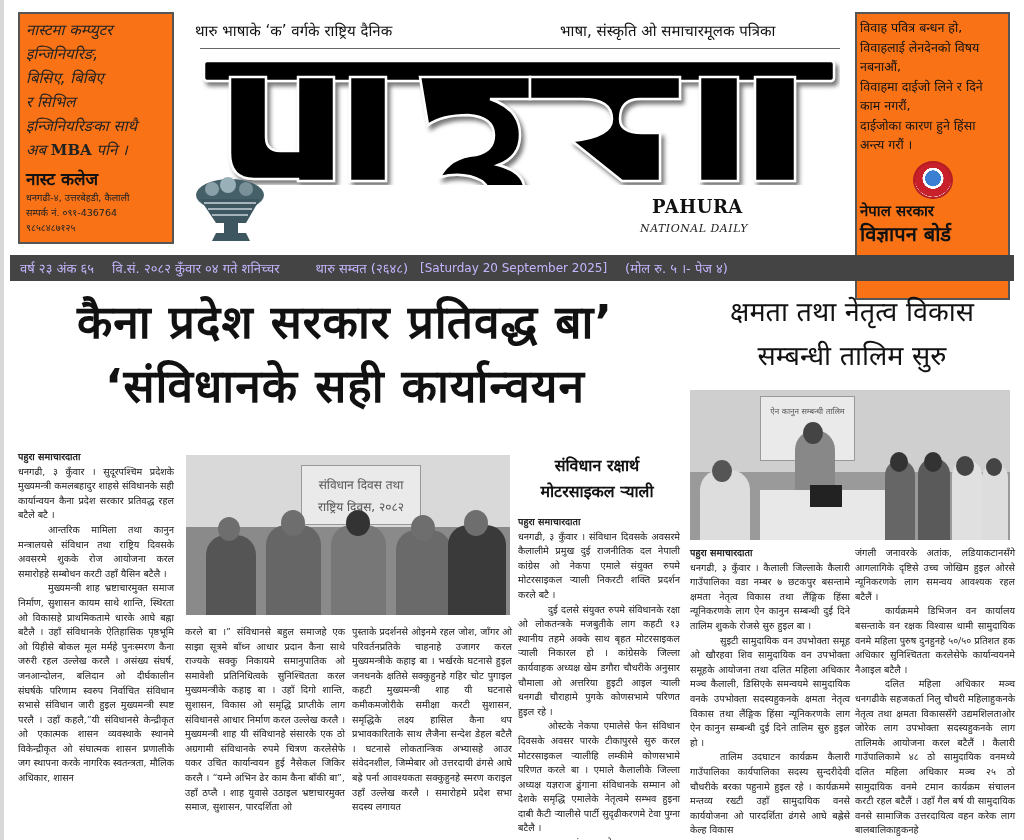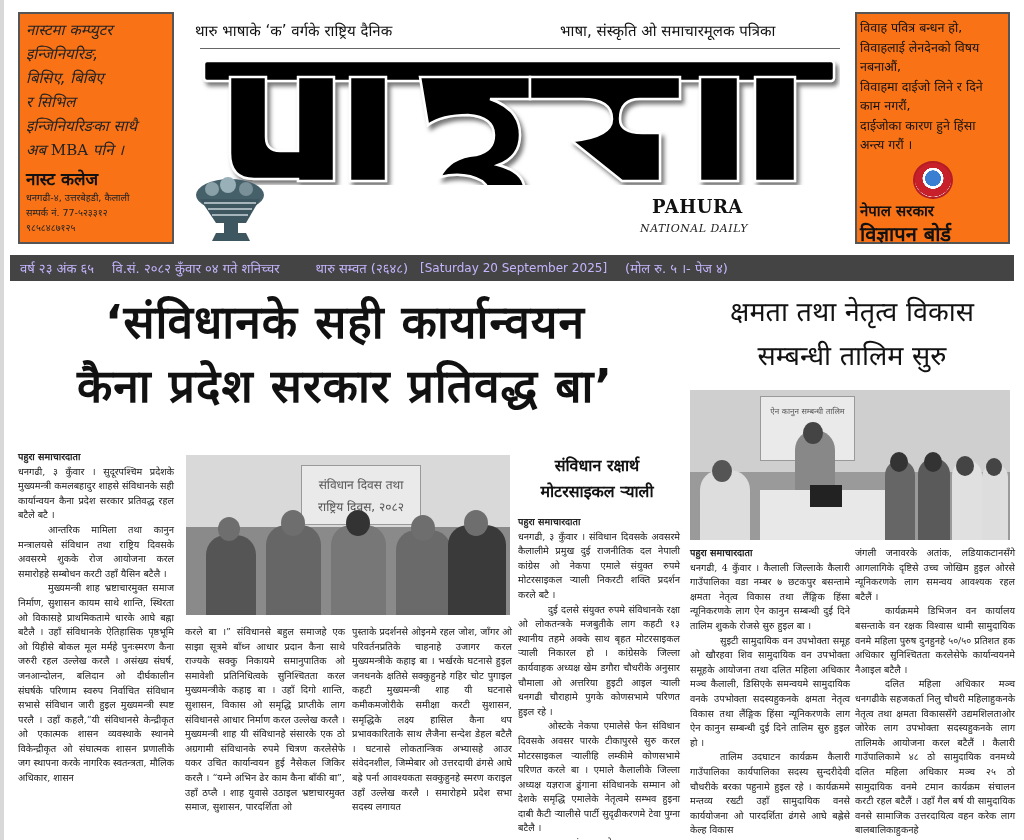--- a/index.html
+++ b/index.html
@@ -4,25 +4,25 @@
 <style>
   * { box-sizing: border-box; margin: 0; padding: 0; }
   html, body { width: 1024px; height: 840px; overflow: hidden; background: #ffffff; }
   body { position: relative; font-family: "DejaVu Sans", sans-serif; color: #111; }
   .left-edge { position: absolute; left: 0; top: 0; width: 4px; height: 840px; background: #d8d8d8; }
 
   
   .ad-box { position: absolute; border: 2px solid #555; background: #f97316; text-align: left; }
   .ad-left { left: 18px; top: 12px; width: 156px; height: 232px; padding: 4px 6px; }
   .ad-left .ad-line { font-family: "DejaVu Sans", sans-serif; font-style: italic; font-size: 15px; line-height: 24px; color: #222; }
-  .ad-left .ad-line b { font-family: "DejaVu Serif", serif; font-style: normal; font-weight: normal; }
+  .ad-left .ad-line b { font-family: "DejaVu Serif", serif; font-style: normal; font-weight: bold; }
   .ad-left .ad-college { font-size: 17px; font-weight: bold; margin-top: 6px; line-height: 22px; }
   .ad-left .ad-small { font-size: 9.5px; line-height: 15px; color: #222; }
 
-  .ad-right { left: 855px; top: 12px; width: 155px; height: 232px; padding: 4px 3px; }
+  .ad-right { left: 855px; top: 12px; width: 155px; height: 288px; padding: 4px 3px; }
   .ad-right .ad-line { font-size: 12.5px; line-height: 19.5px; color: #111; }
   .ad-right .emblem { width: 40px; height: 38px; margin: 6px auto 2px; border-radius: 50%;
      background: radial-gradient(circle at 50% 45%, #3a7fd1 0 30%, #ffffff 31% 40%, #c8202a 41% 70%, #fff 71%);
      border: 2px solid #b51d25; }
   .ad-right .ad-gov { font-size: 15px; font-weight: bold; line-height: 20px; }
   .ad-right .ad-board { font-size: 20px; font-weight: bold; line-height: 26px; }
 
   
   .tagline { position: absolute; top: 20px; font-size: 15px; color: #111; white-space: nowrap; }
   .tagline-left { left: 195px; }
@@ -82,21 +82,21 @@
   <div class="ad-line">बिसिए, बिबिए</div>
   <div class="ad-line">र सिभिल</div>
   <div class="ad-line">इन्जिनियरिङका साथै</div>
   <div class="ad-line">
     <span>अब</span>
     <b>MBA</b>
     <span>पनि ।</span>
   </div>
   <div class="ad-college">नास्ट कलेज</div>
   <div class="ad-small">धनगढी-४, उत्तरबेहडी, कैलाली</div>
-  <div class="ad-small">सम्पर्क नं. 77-५२३३१२</div>
+  <div class="ad-small">सम्पर्क नं. ०९१-436764</div>
   <div class="ad-small">९८५८४८७१२५</div>
 </div>
 
 <div class="tagline tagline-left">थारु भाषाके ‘क’ वर्गके राष्ट्रिय दैनिक</div>
 <div class="tagline tagline-right">भाषा, संस्कृति ओ समाचारमूलक पत्रिका</div>
 <div class="rule"></div>
 
 <div class="logo-wrap">
   <svg viewBox="0 0 640 130" preserveAspectRatio="none">
     <defs>
@@ -151,22 +151,22 @@
 
 <div class="datebar">
   <span>वर्ष २३  अंक  ६५</span>
   <span style="margin-right:36px">वि.सं. २०८२ कुँवार ०४ गते शनिच्चर</span>
   <span style="margin-right:12px">थारु सम्वत (२६४८)</span>
   <span class="db-en">[Saturday 20 September  2025]</span>
   <span>(मोल रु. ५ ।- पेज ४)</span>
 </div>
 
 <div class="headline-main">
+  <div>कैना प्रदेश सरकार प्रतिवद्ध बा’</div>
   <div>‘संविधानके सही कार्यान्वयन</div>
-  <div>कैना प्रदेश सरकार प्रतिवद्ध बा’</div>
 </div>
 
 <div class="headline-right">
   <div>क्षमता तथा नेतृत्व विकास</div>
   <div>सम्बन्धी तालिम सुरु</div>
 </div>
 
 <div class="photo photo-1">
   <div class="banner">
     <div>संविधान दिवस तथा</div>
@@ -224,21 +224,21 @@
   <div class="person" style="left:228px;width:32px;height:82px;background:#5a5a5a"></div>
   <div class="head" style="left:234px;top:62px;width:18px;height:20px;background:#333"></div>
   <div class="person" style="left:262px;width:30px;height:80px;background:#e0e0e0"></div>
   <div class="head" style="left:266px;top:66px;width:18px;height:20px;background:#444"></div>
   <div class="person" style="left:292px;width:26px;height:76px;background:#ddd"></div>
   <div class="head" style="left:296px;top:68px;width:16px;height:18px;background:#444"></div>
 </div>
 
 <div class="col col-5">
   <p class="byline">पहुरा समाचारदाता</p>
-  <p>धनगढी, 4 कुँवार । कैलाली जिल्लाके कैलारी गाउँपालिका वडा नम्बर ७ छटकपुर बसन्तामे क्षमता नेतृत्व विकास तथा लैंङ्गिक हिंसा न्यूनिकरणके लाग ऐन कानुन सम्बन्धी दुई दिने तालिम शुकके रोजसे सुरु हुइल बा ।</p>
+  <p>धनगढी, ३ कुँवार । कैलाली जिल्लाके कैलारी गाउँपालिका वडा नम्बर ७ छटकपुर बसन्तामे क्षमता नेतृत्व विकास तथा लैंङ्गिक हिंसा न्यूनिकरणके लाग ऐन कानुन सम्बन्धी दुई दिने तालिम शुकके रोजसे सुरु हुइल बा ।</p>
   <p class="indent">सुइटी सामुदायिक वन उपभोक्ता समूह ओ खौरहवा शिव सामुदायिक वन उपभोक्ता समूहके आयोजना तथा दलित महिला अधिकार मञ्च कैलाली, डिसिएके समन्वयमे सामुदायिक वनके उपभोक्ता सदस्यहुकनके क्षमता नेतृत्व विकास तथा लैंङ्गिक हिंसा न्यूनिकरणके लाग ऐन कानुन सम्बन्धी दुई दिने तालिम सुरु हुइल हो ।</p>
   <p class="indent">तालिम उदघाटन कार्यक्रम कैलारी गाउँपालिका कार्यपालिका सदस्य सुन्दरीदेवी चौधरीके बरका पहुनामे हुइल रहे । कार्यक्रममे मन्तव्य रख्टी उहाँ सामुदायिक वनसे कार्ययोजना ओ पारदर्शिता ढंगसे आघे बह्लेसे केल्ह विकास</p>
 </div>
 <div class="col col-6">
   <p>जंगली जनावरके अतांक, लडियाकटानसँगे आगलागिके दृष्टिसे उच्च जोखिम हुइल ओरसे न्यूनिकरणके लाग समन्वय आवश्यक रहल बटैलैं ।</p>
   <p class="indent">कार्यक्रममे डिभिजन वन कार्यालय बसन्ताके वन रक्षक विश्वास धामी सामुदायिक वनमे महिला पुरुष दुनहुनहे ५०/५० प्रतिशत हक अधिकार सुनिश्चितता करलेसेफे कार्यान्वयनमे नैआइल बटैलै ।</p>
   <p class="indent">दलित महिला अधिकार मञ्च धनगढीके सहजकर्ता निलु चौधरी महिलाहुकनके नेतृत्व तथा क्षमता विकाससँगे उद्यमशिलताओर जोरेक लाग उपभोक्ता सदस्यहुकनके लाग तालिमके आयोजना करल बटैलैं । कैलारी गाउँपालिकामे ४८ ठो सामुदायिक वनमध्ये दलित महिला अधिकार मञ्च २५ ठो सामुदायिक वनमे टमान कार्यक्रम संचालन करटी रहल बटैलैं । उहाँ गैल बर्ष यी सामुदायिक वनसे सामाजिक उत्तरदायित्व वहन करेक लाग बालबालिकाहुकनहे</p>
 </div>
 
 </body></html>

